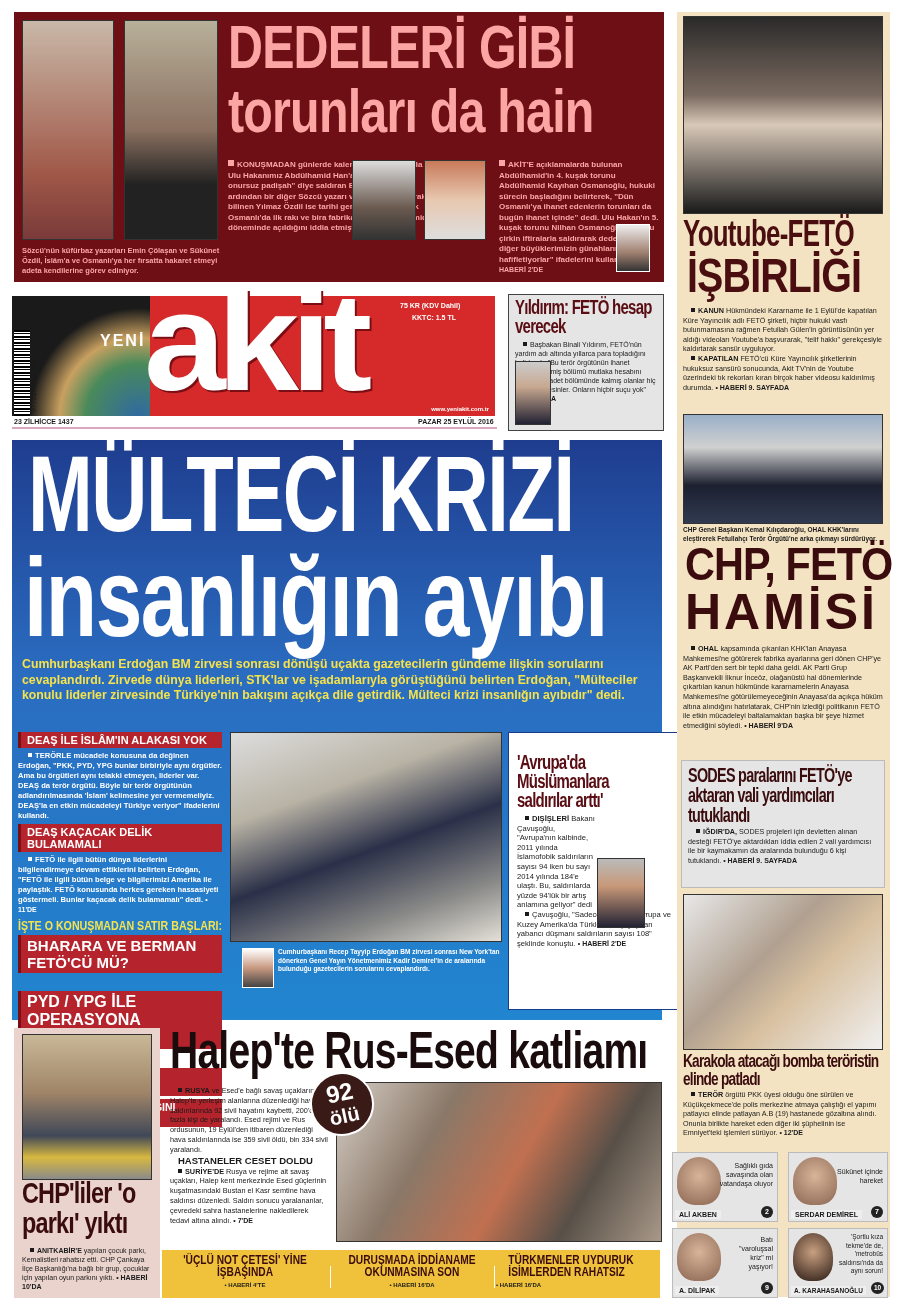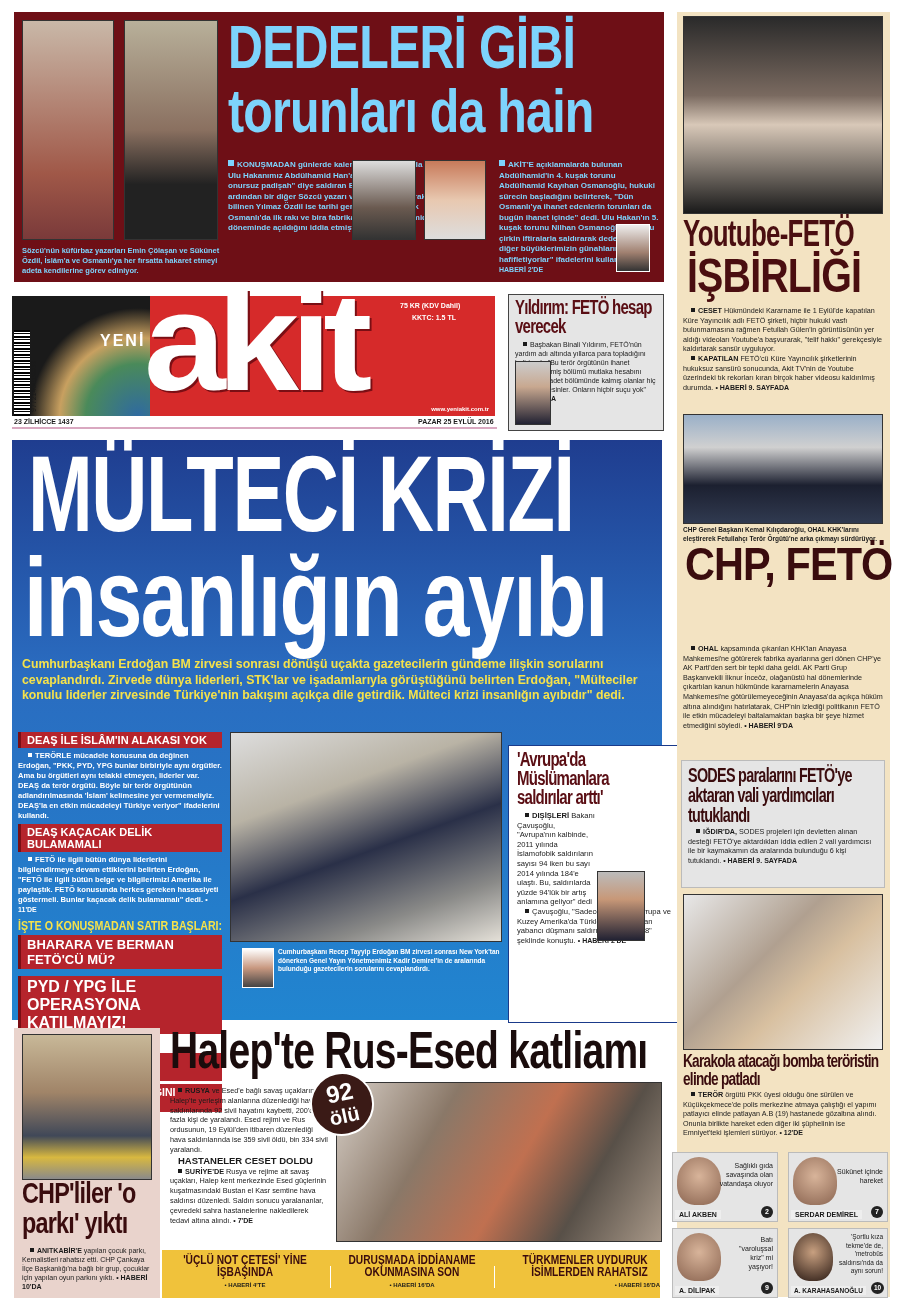--- a/index.html
+++ b/index.html
@@ -4,21 +4,21 @@
 <style>
 *{box-sizing:border-box;margin:0;padding:0}
 body{width:900px;height:1302px;background:#fff;font-family:"Liberation Sans",sans-serif;position:relative;overflow:hidden;color:#1a1a1a}
 .abs{position:absolute}
 .cond{font-family:"Liberation Sans",sans-serif;font-weight:bold;transform-origin:left top;letter-spacing:-1px}
 .photo{background:linear-gradient(135deg,#8a7a6a,#4a3f38);border:1px solid #333;overflow:hidden}
 .body-t{font-size:9px;line-height:11.5px;font-weight:bold}
 .sq{display:inline-block;width:6px;height:6px;background:currentColor;margin-right:3px;vertical-align:1px}
 .ref{font-size:7px;font-weight:bold}
 
-#top{left:14px;top:12px;width:650px;height:270px;background:#6e0f16;color:#7dd3fc}
+#top{left:14px;top:12px;width:650px;height:270px;background:#6e0f16;color:#fca5a5}
 #rightcol{left:677px;top:12px;width:213px;height:1285px;background:#f3e3c2}
 #masthead{left:150px;top:296px;width:345px;height:120px;background:#d62a2a}
 #blue{left:12px;top:440px;width:650px;height:580px;background:linear-gradient(#1f3d8f,#2a6cc0 40%,#2185d0)}
 .redlabel{background:#b5242c;color:#fff;font-weight:bold;font-size:11px;padding:2px 6px;border-left:3px solid #7a0e14}
 .yellowbar{left:162px;top:1250px;width:498px;height:48px;background:#f0c23b}
 .col-box{border:1px solid #bbb;background:#e5e5e5}
 .face{border-radius:50% 50% 40% 40%;background:radial-gradient(circle at 50% 40%,#d8b49a,#8a6450)}
 </style>
 </head>
 <body>
@@ -64,49 +64,50 @@
   <div class="abs cond" style="left:16px;top:-6px;color:#fff;font-size:108px;line-height:120px;transform:scaleX(0.72);white-space:nowrap;letter-spacing:-2px">MÜLTECİ KRİZİ</div>
   <div class="abs cond" style="left:12px;top:96px;color:#fff;font-size:112px;line-height:124px;transform:scaleX(0.75);white-space:nowrap;letter-spacing:-2px">insanlığın ayıbı</div>
   <div class="abs" style="left:10px;top:217px;width:636px;color:#f6e24a;font-weight:bold;font-size:12.3px;line-height:15.5px">Cumhurbaşkanı Erdoğan BM zirvesi sonrası dönüşü uçakta gazetecilerin gündeme ilişkin sorularını cevaplandırdı. Zirvede dünya liderleri, STK'lar ve işadamlarıyla görüştüğünü belirten Erdoğan, "Mülteciler konulu liderler zirvesinde Türkiye'nin bakışını açıkça dile getirdik. Mülteci krizi insanlığın ayıbıdır" dedi.</div>
 
   <div class="abs" style="left:6px;top:292px;width:204px;color:#fff">
     <div class="redlabel">DEAŞ İLE İSLÂM'IN ALAKASI YOK</div>
     <div class="body-t" style="font-size:7.6px;line-height:10px;margin:3px 0;text-indent:10px"><span class="sq" style="width:4px;height:4px"></span><b>TERÖRLE</b> <span>mücadele konusuna da değinen Erdoğan, "PKK, PYD, YPG bunlar birbiriyle aynı örgütler. Ama bu örgütleri aynı telakki etmeyen, liderler var. DEAŞ da terör örgütü. Böyle bir terör örgütünün adlandırılmasında 'İslam' kelimesine yer vermemeliyiz. DEAŞ'la en etkin mücadeleyi Türkiye veriyor" ifadelerini kullandı.</span></div>
     <div class="redlabel">DEAŞ KAÇACAK DELİK BULAMAMALI</div>
     <div class="body-t" style="font-size:7.6px;line-height:10px;margin:3px 0;text-indent:10px"><span class="sq" style="width:4px;height:4px"></span><b>FETÖ</b> <span>ile ilgili bütün dünya liderlerini bilgilendirmeye devam ettiklerini belirten Erdoğan, "FETÖ ile ilgili bütün belge ve bilgilerimizi Amerika ile paylaştık. FETÖ konusunda herkes gereken hassasiyeti göstermeli. Bunlar kaçacak delik bulamamalı" dedi.</span> <span class="ref">• 11'DE</span></div>
     <div style="color:#f6e24a;font-weight:bold;font-size:13px;transform:scaleX(0.82);transform-origin:left;white-space:nowrap;margin:2px 0">İŞTE O KONUŞMADAN SATIR BAŞLARI:</div>
-    <div class="redlabel" style="margin-bottom:7px;font-size:13px">BHARARA VE BERMAN FETÖ'CÜ MÜ?</div>
+    <div class="redlabel" style="margin-bottom:18px;font-size:15px">BHARARA VE BERMAN FETÖ'CÜ MÜ?</div>
     <div class="redlabel" style="margin-bottom:19px;font-size:16px">PYD / YPG İLE OPERASYONA KATILMAYIZ!</div>
     <div class="redlabel" style="margin-bottom:3px;font-size:10.5px">KANSER HÜCRESİ FETÖ TEMİZLENECEK</div>
     <div class="redlabel" style="font-size:10.5px">PKK, TÜRKİYE'DE ARADIĞINI BULAMAYACAK</div>
   </div>
 
   <div class="abs photo" style="left:218px;top:292px;width:272px;height:210px;background:linear-gradient(160deg,#ddd 0,#b9b3a5 30%,#2a3048 55%,#8a8a88 80%,#e4e0d8)"></div>
   <div class="abs photo" style="left:230px;top:508px;width:32px;height:40px;background:linear-gradient(#fff,#c89880 50%,#444);border-color:#fff"></div>
   <div class="abs" style="left:266px;top:508px;width:226px;color:#fff;font-size:6.5px;line-height:8.5px;font-weight:bold">Cumhurbaşkanı Recep Tayyip Erdoğan BM zirvesi sonrası New York'tan dönerken Genel Yayın Yönetmenimiz Kadir Demirel'in de aralarında bulunduğu gazetecilerin sorularını cevaplandırdı.</div>
 
-  <div class="abs" style="left:496px;top:305px;width:173px;height:278px;background:#fff;padding:4px 8px;border:1px solid #1a3a8a">
+  <div class="abs" style="left:496px;top:292px;width:173px;height:278px;background:#fff;padding:20px 8px;border:1px solid #1a3a8a">
     <div class="cond" style="font-size:20px;line-height:19px;color:#5a0e14;transform:scaleX(0.75);width:170px">'Avrupa'da Müslümanlara saldırılar arttı'</div>
     <div class="abs photo" style="left:88px;top:125px;width:48px;height:70px;background:linear-gradient(#bbb,#c89878 40%,#223)"></div>
     <div style="font-size:7.6px;line-height:9.6px;margin-top:4px;text-indent:8px;width:78px;"><span class="sq" style="width:4px;height:4px"></span><b>DIŞİŞLERİ</b> <span>Bakanı Çavuşoğlu, "Avrupa'nın kalbinde, 2011 yılında İslamofobik saldırıların sayısı 94 iken bu sayı 2014 yılında 184'e ulaştı. Bu, saldırılarda yüzde 94'lük bir artış anlamına geliyor" dedi</span></div>
     <div style="font-size:7.6px;line-height:9.6px;text-indent:8px"><span class="sq" style="width:4px;height:4px"></span><span>Çavuşoğlu, "Sadece geçen yıl, Avrupa ve Kuzey Amerika'da Türklere karşı yapılan yabancı düşmanı saldırıların sayısı 108" şeklinde konuştu.</span> <span class="ref">• HABERİ 2'DE</span></div>
   </div>
 </div>
 
 <div id="rightcol" class="abs">
   <div class="abs photo" style="left:6px;top:4px;width:200px;height:198px;background:linear-gradient(#2a2a2a,#7a6a60 40%,#d8c8b8 55%,#1a1a1a)"></div>
   <div class="abs cond" style="left:6px;top:202px;color:#4a0e10;font-size:36px;line-height:40px;transform:scaleX(0.72);white-space:nowrap">Youtube-FETÖ</div>
   <div class="abs cond" style="left:10px;top:238px;color:#4a0e10;font-size:48px;line-height:52px;transform:scaleX(0.82);white-space:nowrap">İŞBİRLİĞİ</div>
   <div class="abs" style="left:6px;top:294px;width:202px;font-size:7.2px;line-height:9.6px">
-    <div style="text-indent:8px"><span class="sq" style="width:4px;height:4px"></span><b>CESET</b> <span>Hükmündeki Kararname ile 1 Eylül'de kapatılan Küre Yayıncılık adlı FETÖ şirketi, hiçbir hukuki vasfı bulunmamasına rağmen Fetullah Gülen'in görüntüsünün yer aldığı videoları Youtube'a başvurarak, "telif hakkı" gerekçesiyle kaldırtarak sansür uyguluyor.</span></div>
+    <div style="text-indent:8px"><span class="sq" style="width:4px;height:4px"></span><b>KANUN</b> <span>Hükmündeki Kararname ile 1 Eylül'de kapatılan Küre Yayıncılık adlı FETÖ şirketi, hiçbir hukuki vasfı bulunmamasına rağmen Fetullah Gülen'in görüntüsünün yer aldığı videoları Youtube'a başvurarak, "telif hakkı" gerekçesiyle kaldırtarak sansür uyguluyor.</span></div>
     <div style="text-indent:8px"><span class="sq" style="width:4px;height:4px"></span><b>KAPATILAN</b> <span>FETÖ'cü Küre Yayıncılık şirketlerinin hukuksuz sansürü sonucunda, Akit TV'nin de Youtube üzerindeki tık rekorları kıran birçok haber videosu kaldırılmış durumda.</span> <span class="ref">• HABERİ 9. SAYFADA</span></div>
   </div>
   <div class="abs photo" style="left:6px;top:402px;width:200px;height:110px;background:linear-gradient(#9ab0c8,#d0d0d0 30%,#1c2030 65%,#303a50)"></div>
   <div class="abs" style="left:6px;top:514px;width:202px;font-size:6.5px;line-height:8.5px;font-weight:bold">CHP Genel Başkanı Kemal Kılıçdaroğlu, OHAL KHK'larını eleştirerek Fetullahçı Terör Örgütü'ne arka çıkmayı sürdürüyor.</div>
   <div class="abs cond" style="left:8px;top:528px;color:#3a0c0e;font-size:46px;line-height:48px;transform:scaleX(0.9);white-space:nowrap">CHP, FETÖ</div>
+  <div class="abs cond" style="left:8px;top:574px;color:#3a0c0e;font-size:50px;line-height:52px;transform:scaleX(1.0);white-space:nowrap;letter-spacing:3px">HAMİSİ</div>
   <div class="abs" style="left:6px;top:632px;width:202px;font-size:7.2px;line-height:9.6px;text-indent:8px"><span class="sq" style="width:4px;height:4px"></span><b>OHAL</b> <span>kapsamında çıkarılan KHK'ları Anayasa Mahkemesi'ne götürerek fabrika ayarlarına geri dönen CHP'ye AK Parti'den sert bir tepki daha geldi. AK Parti Grup Başkanvekili İlknur İnceöz, olağanüstü hal dönemlerinde çıkartılan kanun hükmünde kararnamelerin Anayasa Mahkemesi'ne götürülemeyeceğinin Anayasa'da açıkça hüküm altına alındığını hatırlatarak, CHP'nin izlediği politikanın FETÖ ile etkin mücadeleyi baltalamaktan başka bir şeye hizmet etmediğini söyledi.</span> <span class="ref">• HABERİ 9'DA</span></div>
   <div class="abs col-box" style="left:4px;top:748px;width:204px;height:128px;padding:4px 6px">
     <div class="cond" style="font-size:20px;line-height:20px;color:#3a0c0e;transform:scaleX(0.72);width:260px">SODES paralarını FETÖ'ye aktaran vali yardımcıları tutuklandı</div>
     <div style="font-size:7.2px;line-height:9.6px;text-indent:8px;margin-top:2px"><span class="sq" style="width:4px;height:4px"></span><b>IĞDIR'DA,</b> <span>SODES projeleri için devletten alınan desteği FETÖ'ye aktardıkları iddia edilen 2 vali yardımcısı ile bir kaymakamın da aralarında bulunduğu 6 kişi tutuklandı.</span> <span class="ref">• HABERİ 9. SAYFADA</span></div>
   </div>
   <div class="abs photo" style="left:6px;top:882px;width:200px;height:156px;background:linear-gradient(135deg,#e8e8e8,#b0a090 40%,#d8c0a0 60%,#f0f0f0)"></div>
   <div class="abs cond" style="left:6px;top:1040px;width:270px;color:#3a0c0e;font-size:18px;line-height:18px;transform:scaleX(0.76)">Karakola atacağı bomba teröristin elinde patladı</div>
   <div class="abs" style="left:6px;top:1078px;width:202px;font-size:7.2px;line-height:9.6px;text-indent:8px"><span class="sq" style="width:4px;height:4px"></span><b>TERÖR</b> <span>örgütü PKK üyesi olduğu öne sürülen ve Küçükçekmece'de polis merkezine atmaya çalıştığı el yapımı patlayıcı elinde patlayan A.B (19) hastanede gözaltına alındı. Onunla birlikte hareket eden diğer iki şüphelinin ise Emniyet'teki işlemleri sürüyor.</span> <span class="ref">• 12'DE</span></div>
 </div>
 
@@ -159,17 +160,17 @@
   <div class="abs" style="left:0;top:4px;width:166px;text-align:center">
     <div style="font-weight:bold;font-size:12px;line-height:12px;color:#3a0c0e;transform:scaleX(0.85)">'ÜÇLÜ NOT ÇETESİ' YİNE İŞBAŞINDA</div>
     <div style="font-size:6px;font-weight:bold;margin-top:4px">• HABERİ 4'TE</div>
   </div>
   <div class="abs" style="left:168px;top:16px;width:1px;height:22px;background:#fff"></div>
   <div class="abs" style="left:170px;top:4px;width:160px;text-align:center">
     <div style="font-weight:bold;font-size:12px;line-height:12px;color:#3a0c0e;transform:scaleX(0.85)">DURUŞMADA İDDİANAME OKUNMASINA SON</div>
     <div style="font-size:6px;font-weight:bold;margin-top:4px">• HABERİ 16'DA</div>
   </div>
   <div class="abs" style="left:332px;top:16px;width:1px;height:22px;background:#fff"></div>
-  <div class="abs" style="left:334px;top:4px;width:164px;text-align:right">
+  <div class="abs" style="left:334px;top:4px;width:164px;text-align:left">
     <div style="font-weight:bold;font-size:12px;line-height:12px;color:#3a0c0e;transform:scaleX(0.85)">TÜRKMENLER UYDURUK İSİMLERDEN RAHATSIZ</div>
     <div style="font-size:6px;font-weight:bold;margin-top:4px">• HABERİ 16'DA</div>
   </div>
 </div>
 
 </body></html>

